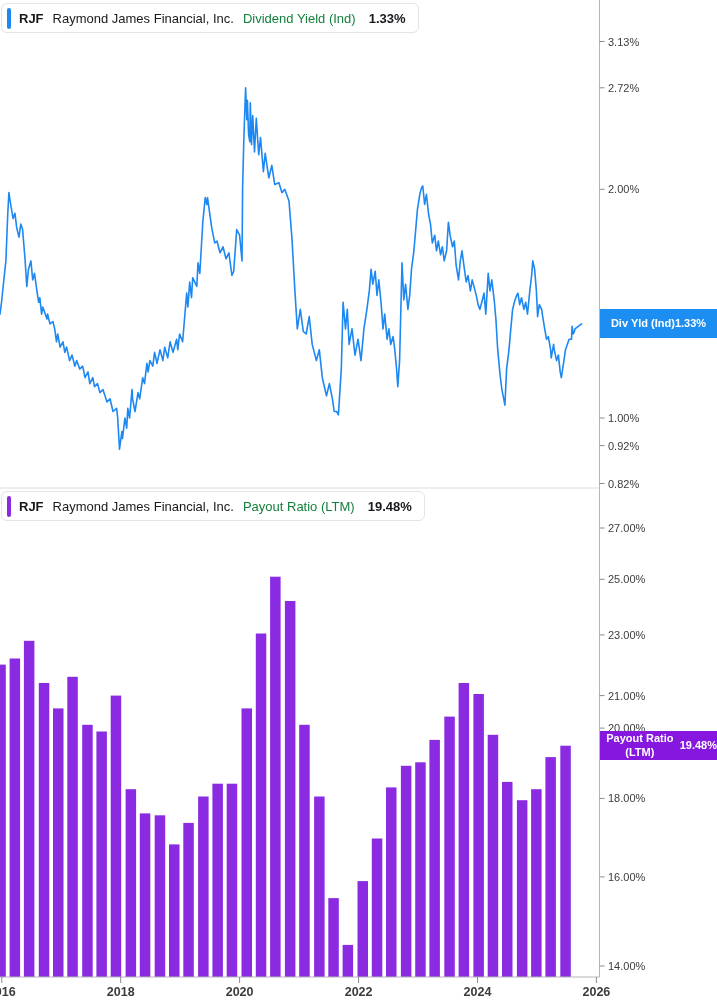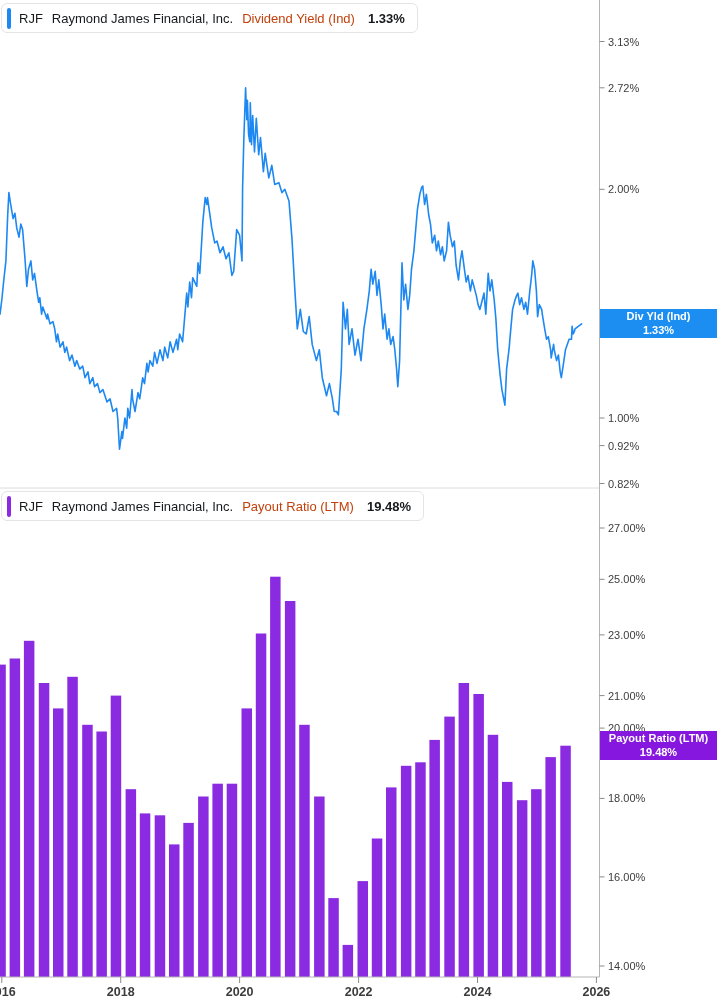--- a/index.html
+++ b/index.html
@@ -5,28 +5,28 @@
   html,body{margin:0;padding:0;background:#fff;}
   body{width:717px;height:1005px;overflow:hidden;font-family:"Liberation Sans",sans-serif;}
   .stage{position:relative;width:717px;height:1005px;background:#fff;overflow:hidden;}
   #charts{position:absolute;left:0;top:0;}
   .hdr{
     position:absolute;left:1px;display:flex;align-items:center;height:28px;
     background:#fff;border:1px solid #e4e4e4;border-radius:6px;
     padding:0 12px 0 5px;font-size:13px;color:#17191c;white-space:nowrap;z-index:3;
   }
   .chip{width:4px;height:21px;border-radius:2px;margin-right:8px;}
-  .tkr{font-weight:400;margin-right:9px;}
+  .tkr{font-weight:700;margin-right:9px;}
   .co{font-weight:400;margin-right:9px;}
-  .met{font-weight:400;margin-right:13px;color:#c2410c;}
+  .met{font-weight:400;margin-right:13px;color:#15803d;}
   .val{font-weight:700;}
   .flag{
     position:absolute;left:600px;width:117px;height:29px;color:#fff;
     font-weight:700;font-size:11px;line-height:1.25;text-align:center;
-    display:flex;flex-direction:column;align-items:center;justify-content:center;z-index:2;
+    display:flex;flex-direction:row;align-items:center;justify-content:center;z-index:2;
   }
 </style>
 </head>
 <body>
 
 <div class="stage">
 
   <svg id="charts" width="717" height="1005">
       <rect x="-4.7" y="664.6" width="10.5" height="312.4" fill="#8a2be2"></rect>
       <rect x="9.6" y="658.5" width="10.5" height="318.5" fill="#8a2be2"></rect>

